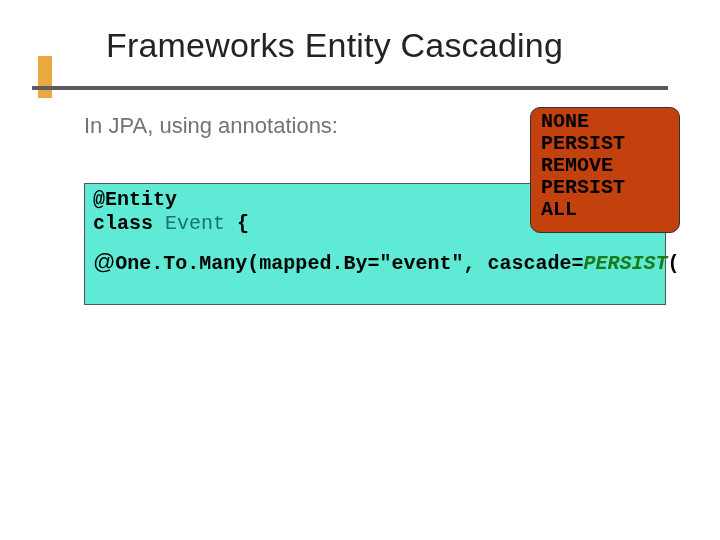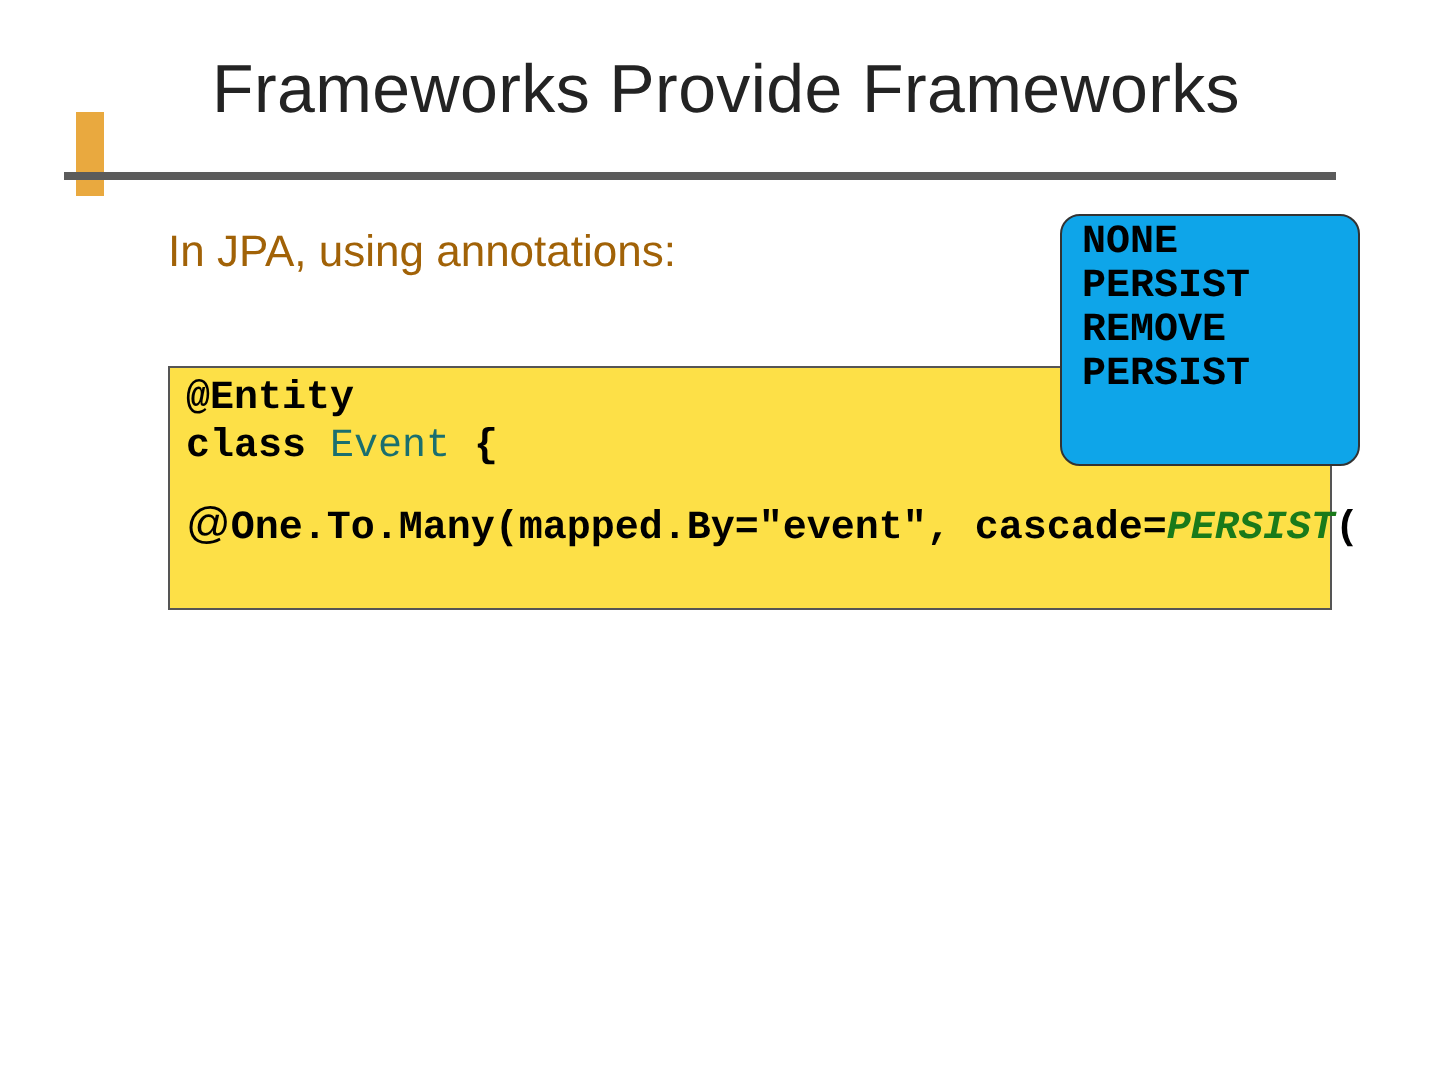--- a/index.html
+++ b/index.html
@@ -35,47 +35,47 @@
     font-size: 34px;
     color: #232323;
     font-family: Arial, sans-serif;
     letter-spacing: 0.2px;
   }
   .subtitle {
     position: absolute;
     left: 84px;
     top: 113px;
     font-size: 22px;
-    color: #a16207;
+    color: #737373;
   }
   .enum-box {
     position: absolute;
     left: 530px;
     top: 107px;
     width: 128px;
     height: 118px;
-    background: #0ea5e9;
+    background: #c2410c;
     border: 1px solid #333;
     border-radius: 10px;
     padding: 3px 10px 3px 10px;
     font-family: "Courier New", Courier, monospace;
     font-size: 20px;
     font-weight: bold;
     line-height: 22px;
     color: #000;
     z-index: 5;
   }
   .enum-box div { white-space: pre; }
   .code-box {
     position: absolute;
     left: 84px;
     top: 183px;
     width: 582px;
     height: 122px;
-    background: #fde047;
+    background: #5eead4;
     border: 1px solid #555;
     font-family: "Courier New", Courier, monospace;
     font-size: 20px;
     line-height: 24px;
     color: #000;
     padding: 4px 8px 8px 8px;
     box-sizing: border-box;
   }
   .code-line { white-space: pre; }
   .mono-bold { font-weight: bold; }
@@ -87,29 +87,30 @@
     font-weight: normal;
   }
   .spacer { height: 14px; }
 </style>
 </head>
 <body>
 
 <div class="accent-bar-v"></div>
 <div class="accent-bar-h"></div>
 
-<div class="title">Frameworks Provide Frameworks</div>
+<div class="title">Frameworks Entity Cascading</div>
 
 <div class="subtitle">In JPA, using annotations:</div>
 
 <div class="enum-box">
   <div>NONE</div>
   <div>PERSIST</div>
   <div>REMOVE</div>
   <div>PERSIST</div>
+  <div>ALL</div>
 </div>
 
 <div class="code-box">
   <div class="code-line mono-bold">@Entity</div>
   <div class="code-line"><span class="mono-bold">class </span><span class="kw-teal">Event</span><span class="mono-bold"> {</span></div>
   <div class="spacer"></div>
   <div class="code-line"><span class="at-big">@</span><span class="mono-bold">One.To.Many(mapped.By="event", cascade=</span><span class="kw-green">PERSIST</span><span class="mono-bold">(</span></div>
 </div>
 
 </body></html>

